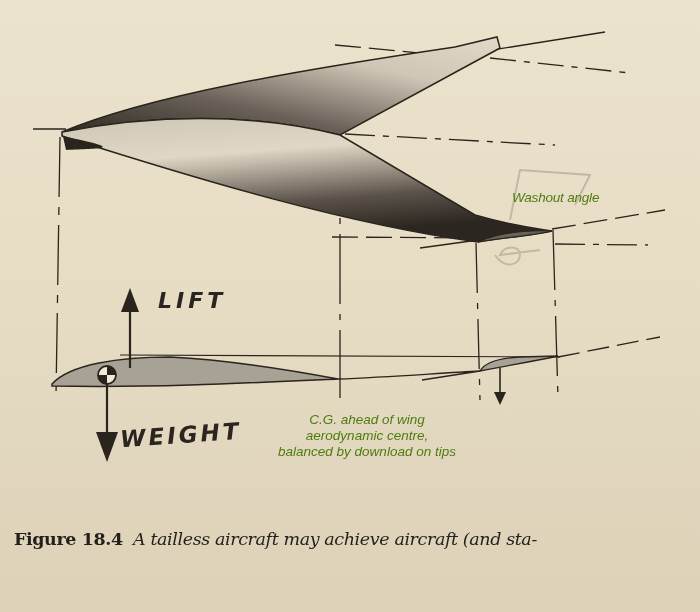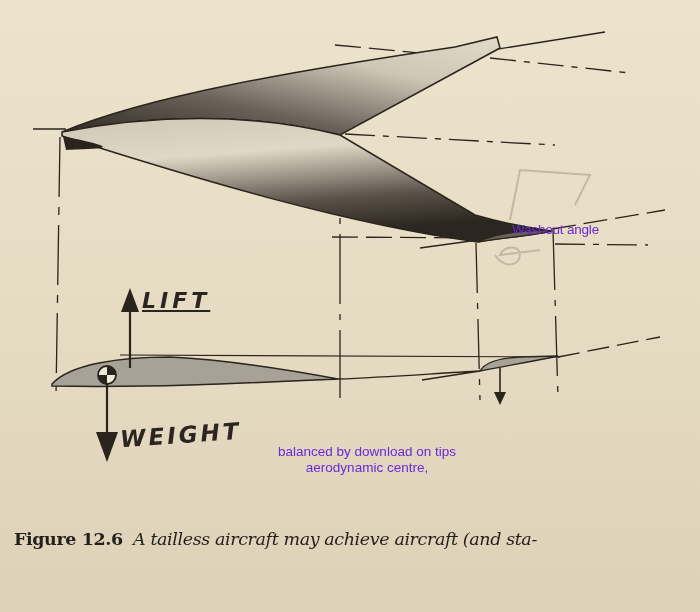--- a/index.html
+++ b/index.html
@@ -1,26 +1,26 @@
 <!DOCTYPE html>
 <html><head>
 <meta charset="utf-8">
 <style>
   html,body{margin:0;padding:0;}
   body{width:700px;height:612px;overflow:hidden;background:#e6dcc4;position:relative;
        font-family:"Liberation Sans",sans-serif;}
   .page{position:absolute;left:0;top:0;width:700px;height:612px;
         background:linear-gradient(180deg,#ece3cd 0%,#e7ddc5 45%,#ddd2b8 100%);}
   svg.fig{position:absolute;left:0;top:0;}
-  .lbl{position:absolute;color:#6d28d9;margin-top:32px;}
+  .lbl{position:absolute;color:#4d7c0f;font-style:italic;}
   .washout{left:512px;top:190px;font-size:13.5px;letter-spacing:-0.2px;}
   .cg{left:242px;top:412px;width:250px;text-align:center;font-size:13.5px;line-height:16px;}
   .cg div{white-space:nowrap;}
   .hand{position:absolute;font-family:"DejaVu Sans",sans-serif;color:#2b2520;font-weight:bold;font-style:italic;}
-  .lift{left:142px;top:288px;font-size:22px;letter-spacing:4px;text-decoration:underline;}
+  .lift{left:158px;top:288px;font-size:22px;letter-spacing:4px;}
   .weight{left:120px;top:422px;font-size:23px;letter-spacing:3px;transform:rotate(-4deg);}
   .caption{position:absolute;left:14px;top:528px;width:680px;font-family:"DejaVu Serif",serif;
            font-style:italic;font-size:17.5px;line-height:23px;color:#231f1a;letter-spacing:-0.4px;}
   .caption b{font-style:normal;}
 </style>
 </head>
 <body>
 
 <div class="page"></div>
 
@@ -93,19 +93,20 @@
       <path d="M107,375 L107,366 A9,9 0 0 1 116,375 Z" fill="#2a241c"></path>
       <path d="M107,375 L107,384 A9,9 0 0 1 98,375 Z" fill="#2a241c"></path>
     </g>
   </g>
 </svg>
 
 <div class="lbl washout">Washout angle</div>
 <div class="hand lift">LIFT</div>
 <div class="hand weight">WEIGHT</div>
 <div class="lbl cg">
+  <div>C.G. ahead of wing</div>
+  <div>aerodynamic centre,</div>
   <div>balanced by download on tips</div>
-  <div>aerodynamic centre,</div>
 </div>
 
 <div class="caption">
-  <div><b>Figure 12.6</b>&nbsp; <span>A tailless aircraft may achieve aircraft (and sta-</span></div>
+  <div><b>Figure 18.4</b>&nbsp; <span>A tailless aircraft may achieve aircraft (and sta-</span></div>
 </div>
 
 </body></html>

